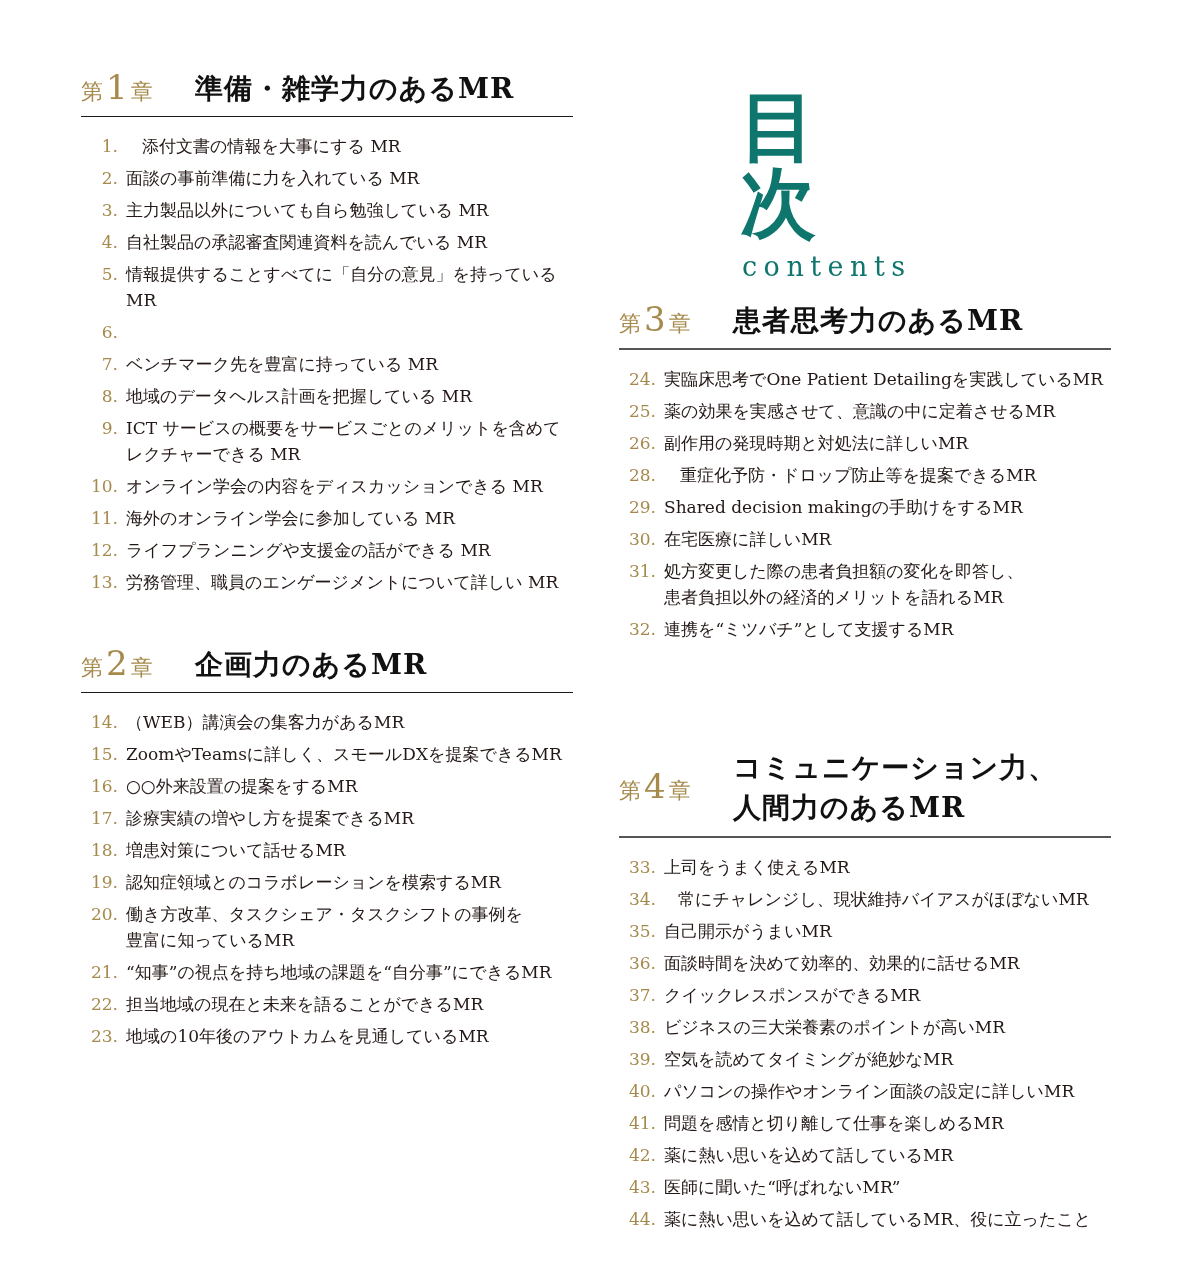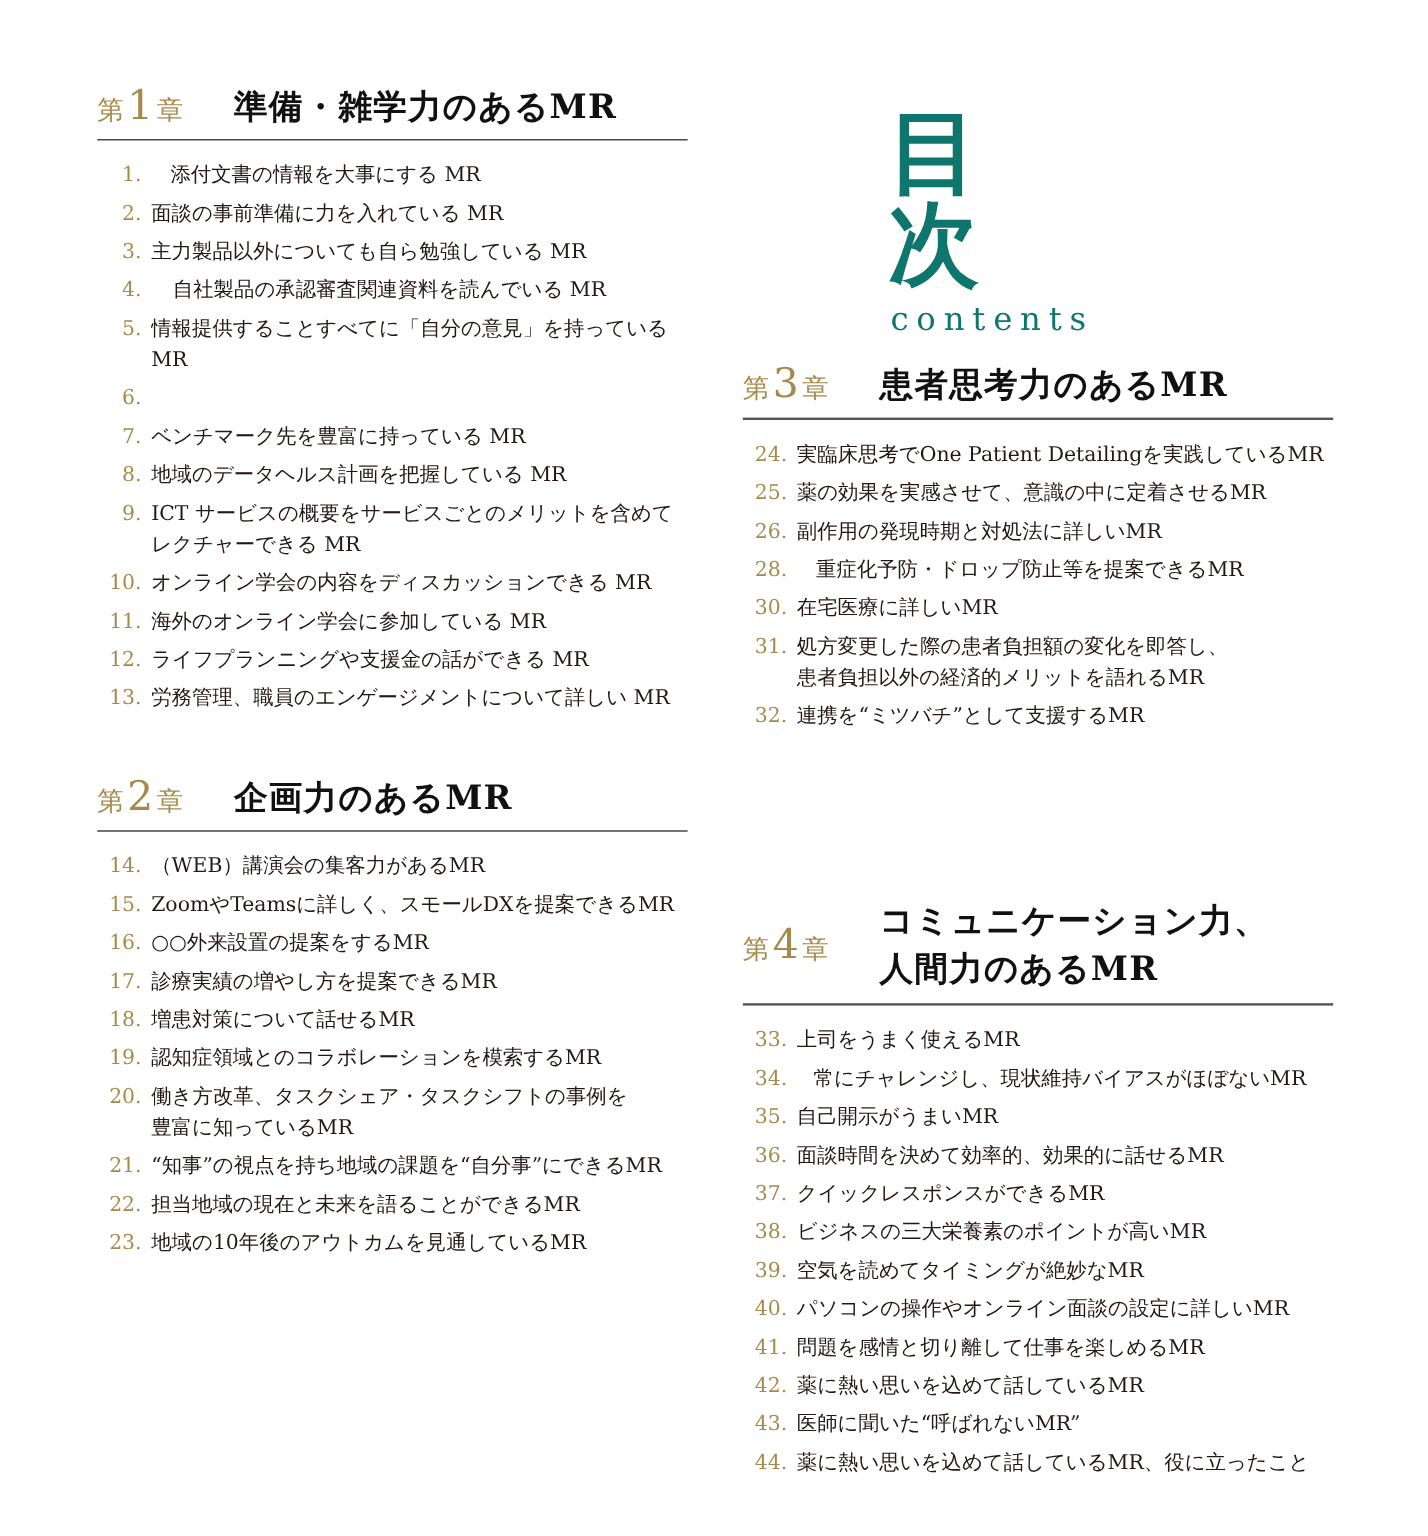--- a/index.html
+++ b/index.html
@@ -77,21 +77,21 @@
         <li>
           <span class="n">2.</span>
           <span class="t" style="margin-left: 0px; padding-left: 8px;">面談の事前準備に力を入れている MR</span>
         </li>
         <li>
           <span class="n">3.</span>
           <span class="t" style="margin-left: 0px; padding-left: 8px;">主力製品以外についても自ら勉強している MR</span>
         </li>
         <li>
           <span class="n">4.</span>
-          <span class="t" style="margin-left: 18px; padding-left: 8px;">自社製品の承認審査関連資料を読んでいる MR</span>
+          <span class="t" style="margin-left: 0px; padding-left: 8px;">自社製品の承認審査関連資料を読んでいる MR</span>
         </li>
         <li>
           <span class="n">5.</span>
           <span class="t" style="margin-left: 0px; padding-left: 8px;">情報提供することすべてに「自分の意見」を持っている MR</span>
         </li>
         <li>
           <span class="n">6.</span>
         </li>
         <li>
           <span class="n">7.</span>
@@ -201,20 +201,24 @@
         </li>
         <li>
           <span class="n">26.</span>
           <span class="t" style="margin-left: 0px; padding-left: 8px;">副作用の発現時期と対処法に詳しいMR</span>
         </li>
         <li>
           <span class="n">28.</span>
           <span class="t" style="margin-left: 16px; padding-left: 8px;">重症化予防・ドロップ防止等を提案できるMR</span>
         </li>
         <li>
+          <span class="n">29.</span>
+          <span class="t" style="margin-left: 0px; padding-left: 8px;">Shared decision makingの手助けをするMR</span>
+        </li>
+        <li>
           <span class="n">30.</span>
           <span class="t" style="margin-left: 0px; padding-left: 8px;">在宅医療に詳しいMR</span>
         </li>
         <li>
           <span class="n">31.</span>
           <span class="t" style="margin-left: 0px; padding-left: 8px;">処方変更した際の患者負担額の変化を即答し、
 患者負担以外の経済的メリットを語れるMR</span>
         </li>
         <li>
           <span class="n">32.</span>

